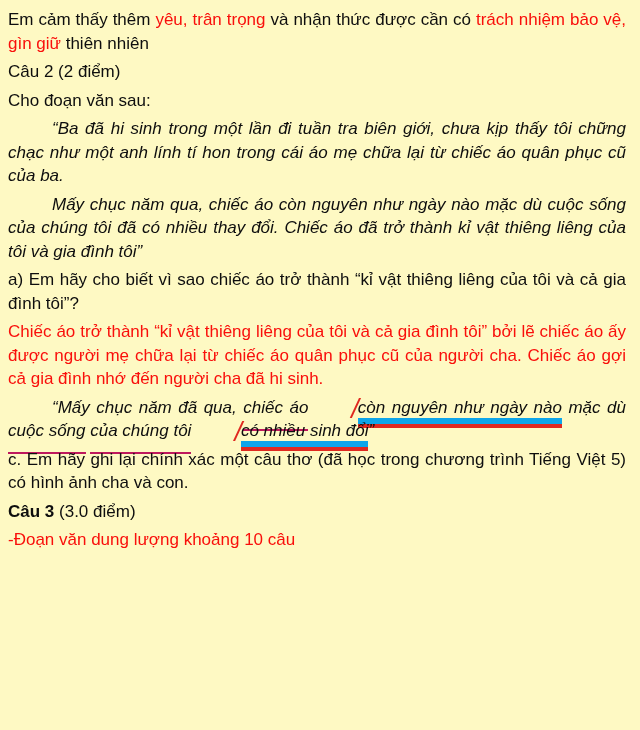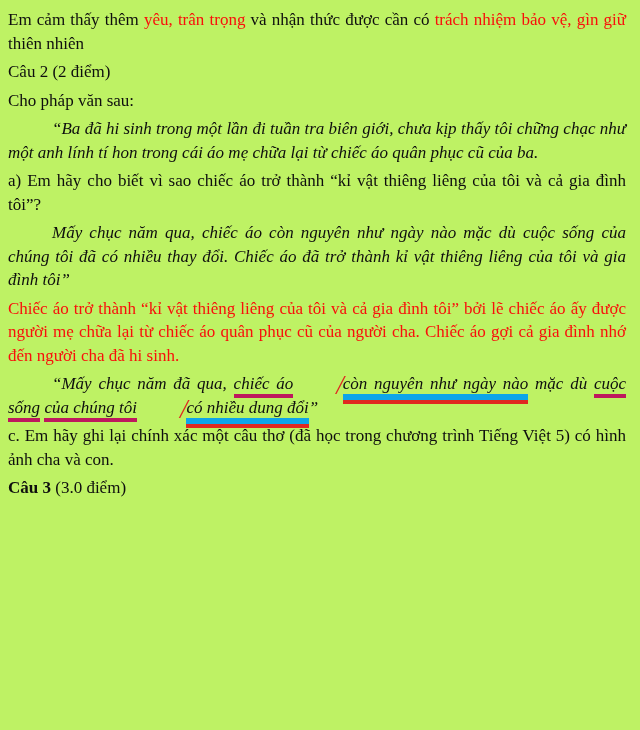--- a/index.html
+++ b/index.html
@@ -1,35 +1,35 @@
 <!DOCTYPE html>
 <html><head>
 <meta charset="utf-8">
 <style>
   html, body { margin: 0; padding: 0; background: #ffffff; }
   .page {
     width: 640px;
     height: 730px;
     box-sizing: border-box;
     padding: 8px 14px 0 8px;
-    background: #bef264;
-    font-family: Liberation Serif, serif;
+    background: #fef9c3;
+    font-family: Liberation Sans, sans-serif;
     font-size: 17px;
     line-height: 23.5px;
     color: #0e0e0e;
     overflow: hidden;
   }
   .para { margin: 0 0 5px 0; text-align: justify; }
   .indent { text-indent: 44px; }
   .italic { font-style: italic; }
   .red { color: #f90f0b; }
   .bold { font-weight: bold; }
   .u1 {
-    border-bottom: 4px solid #be185d;
-    padding-bottom: 1px;
+    border-bottom: 2px solid #be185d;
+    padding-bottom: 12px;
   }
   .u2 {
     border-bottom: 6px solid #0ea5e9;
     padding-bottom: 1px;
     box-shadow: 0 4px 0 #e02920;
   }
   .slash {
     color: #e02920;
     font-size: 27px;
     line-height: 0;
@@ -40,22 +40,23 @@
     font-weight: 400;
   }
 </style>
 </head>
 <body>
 
 <div class="page">
   <div id="doc">
       <p class="para"><span>Em cảm thấy thêm </span><span class="red">yêu, trân trọng </span><span>và nhận thức được cần có </span><span class="red">trách nhiệm bảo vệ, gìn giữ</span><span> thiên nhiên</span></p>
       <p class="para"><span>Câu 2 (2 điểm)</span></p>
-      <p class="para"><span>Cho pháp văn sau:</span></p>
+      <p class="para"><span>Cho đoạn văn sau:</span></p>
       <p class="para indent italic"><span>“Ba đã hi sinh trong một lần đi tuần tra biên giới, chưa kịp thấy tôi chững chạc như một anh lính tí hon trong cái áo mẹ chữa lại từ chiếc áo quân phục cũ của ba.</span></p>
+      <p class="para indent italic"><span>Mấy chục năm qua, chiếc áo còn nguyên như ngày nào mặc dù cuộc sống của chúng tôi đã có nhiều thay đổi. Chiếc áo đã trở thành kỉ vật thiêng liêng của tôi và gia đình tôi”</span></p>
       <p class="para"><span>a) Em hãy cho biết vì sao chiếc áo trở thành “kỉ vật thiêng liêng của tôi và cả gia đình tôi”?</span></p>
-      <p class="para indent italic"><span>Mấy chục năm qua, chiếc áo còn nguyên như ngày nào mặc dù cuộc sống của chúng tôi đã có nhiều thay đổi. Chiếc áo đã trở thành kỉ vật thiêng liêng của tôi và gia đình tôi”</span></p>
       <p class="para"><span class="red">Chiếc áo trở thành “kỉ vật thiêng liêng của tôi và cả gia đình tôi” bởi lẽ chiếc áo ấy được người mẹ chữa lại từ chiếc áo quân phục cũ của người cha. Chiếc áo gợi cả gia đình nhớ đến người cha đã hi sinh.</span></p>
-      <p class="para indent italic"><span>“Mấy chục năm đã qua, </span><span class="u1">chiếc áo</span><span class="slash">/</span><span class="u2">còn nguyên như ngày nào</span><span> mặc dù </span><span class="u1">cuộc sống</span><span> </span><span class="u1">của chúng tôi</span><span class="slash">/</span><span class="u2">có nhiều dung đổi</span><span>”</span></p>
+      <p class="para indent italic"><span>“Mấy chục năm đã qua, </span><span class="u1">chiếc áo</span><span class="slash">/</span><span class="u2">còn nguyên như ngày nào</span><span> mặc dù </span><span class="u1">cuộc sống</span><span> </span><span class="u1">của chúng tôi</span><span class="slash">/</span><span class="u2">có nhiều sinh đổi</span><span>”</span></p>
       <p class="para"><span>c. Em hãy ghi lại chính xác một câu thơ (đã học trong chương trình Tiếng Việt 5) có hình ảnh cha và con.</span></p>
       <p class="para"><span class="bold">Câu 3</span><span> (3.0 điểm)</span></p>
+      <p class="para"><span class="red">-Đoạn văn dung lượng khoảng 10 câu</span></p>
     </div>
 </div>
 
 </body></html>

